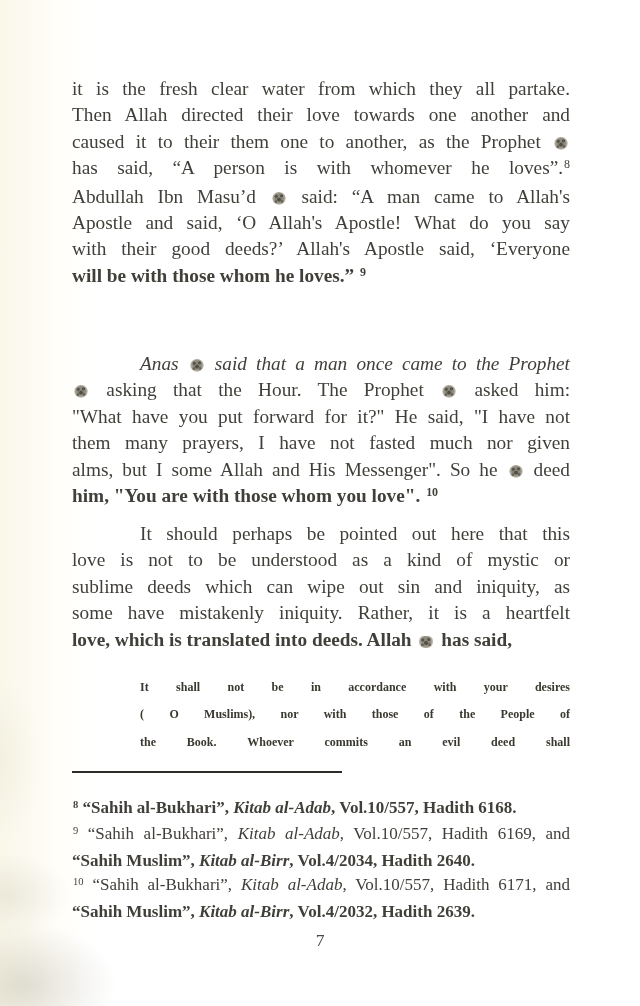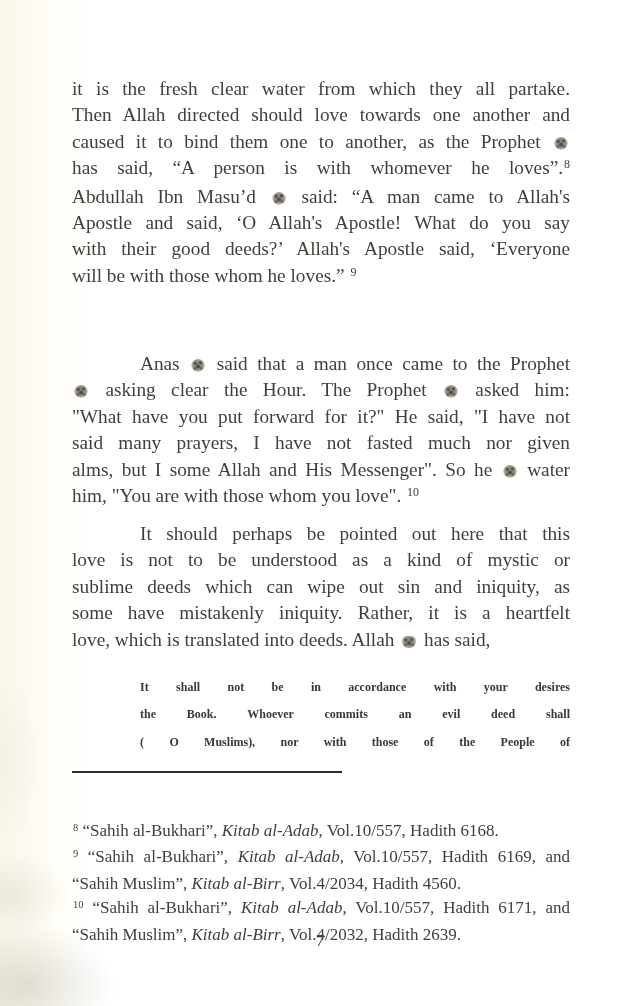--- a/index.html
+++ b/index.html
@@ -16,21 +16,21 @@
       radial-gradient(ellipse 60px 120px at 0px 760px, rgba(200,195,175,0.15), transparent 70%),
       linear-gradient(90deg, #faf8e9 0%, #fcfaf0 4%, #fffef8 9%, #ffffff 14%);
     color:#413f39;
   }
   .text-col { position:absolute; left:72px; top:0; width:498px; height:100%; }
   .block { position:absolute; left:0; width:498px; }
   .para  { font-size:19.3px; line-height:26.4px; }
   .quote { font-size:12px; line-height:27.4px; font-weight:bold; margin-left:0; left:68px; width:430px; color:#3a382f; }
   .fnotes{ font-size:17px;  line-height:24.4px; }
   .line  { text-align:justify; text-align-last:justify; white-space:normal; }
-  .line.noj { text-align-last:left; }
+  .line.noj { text-align-last:left;font-weight:bold; }
   .fnrule { position:absolute; left:0; width:270px; border-top:2px solid #2e2c28; }
   .sup {
     font-size:0.62em; position:relative; top:-0.48em; margin-left:1px; letter-spacing:0;
   }
   .italic { font-style:italic; }
   .honorific {
     display:inline-block; width:14px; height:13px; margin:0 2px; vertical-align:-2px;
     border-radius:50%;
     background:
       radial-gradient(circle at 30% 33%, #55534c 0 1.2px, transparent 1.9px),
@@ -47,57 +47,57 @@
   }
 </style>
 </head>
 <body>
 
 <div class="page">
   <div class="text-col">
 
     <div class="block para" style="top:76px">
         <div class="line"><span>it is the fresh clear water from which they all partake.</span></div>
-        <div class="line"><span>Then Allah directed should love towards one another and</span></div>
-        <div class="line"><span>caused it to bind them one to another, as the Prophet</span> <span class="honorific pbuh"></span> </div>
+        <div class="line"><span>Then Allah directed their love towards one another and</span></div>
+        <div class="line"><span>caused it to their them one to another, as the Prophet</span> <span class="honorific pbuh"></span> </div>
         <div class="line"><span>has said, “A person is with whomever he loves”.</span><span class="sup">8</span></div>
         <div class="line"><span>Abdullah Ibn Masu’d</span> <span class="honorific ra"></span> <span>said: “A man came to Allah's</span></div>
         <div class="line"><span>Apostle and said, ‘O Allah's Apostle! What do you say</span></div>
         <div class="line"><span>with their good deeds?’ Allah's Apostle said, ‘Everyone</span></div>
         <div class="line noj"><span>will be with those whom he loves.” </span><span class="sup">9</span></div>
       </div>
 
     <div class="block para" style="top:351px">
-        <div class="line" style="text-indent: 68px;"><span>Anas</span> <span class="honorific ra"></span> <span>said that a man once came to the Prophet</span></div>
-        <div class="line"><span class="honorific pbuh"></span> <span>asking clear the Hour. The Prophet</span> <span class="honorific pbuh"></span> <span>asked him:</span></div>
+        <div class="line" style="text-indent: 68px; font-style: italic;"><span>Anas</span> <span class="honorific ra"></span> <span>said that a man once came to the Prophet</span></div>
+        <div class="line"><span class="honorific pbuh"></span> <span>asking that the Hour. The Prophet</span> <span class="honorific pbuh"></span> <span>asked him:</span></div>
         <div class="line"><span>"What have you put forward for it?" He said, "I have not</span></div>
-        <div class="line"><span>said many prayers, I have not fasted much nor given</span></div>
-        <div class="line"><span>alms, but I some Allah and His Messenger". So he</span> <span class="honorific pbuh"></span> <span>water</span></div>
+        <div class="line"><span>them many prayers, I have not fasted much nor given</span></div>
+        <div class="line"><span>alms, but I some Allah and His Messenger". So he</span> <span class="honorific pbuh"></span> <span>deed</span></div>
         <div class="line noj"><span>him, "You are with those whom you love". </span><span class="sup">10</span></div>
       </div>
 
     <div class="block para" style="top:521px">
         <div class="line" style="text-indent: 68px;"><span>It should perhaps be pointed out here that this</span></div>
         <div class="line"><span>love is not to be understood as a kind of mystic or</span></div>
         <div class="line"><span>sublime deeds which can wipe out sin and iniquity, as</span></div>
         <div class="line"><span>some have mistakenly iniquity. Rather, it is a heartfelt</span></div>
         <div class="line noj"><span>love, which is translated into deeds. Allah</span> <span class="honorific swt"></span> <span>has said,</span></div>
       </div>
 
     <div class="block quote" style="top:674px">
         <div class="line"><span>It shall not be in accordance with your desires</span></div>
+        <div class="line"><span>( O Muslims), nor with those of the People of</span></div>
         <div class="line"><span>the Book. Whoever commits an evil deed shall</span></div>
-        <div class="line"><span>( O Muslims), nor with those of the People of</span></div>
       </div>
 
     <div class="fnrule" style="top:771px"></div>
 
-    <div class="block fnotes" style="top:819px">
+    <div class="block fnotes" style="top:796px">
         <div class="line noj"><span class="sup">8</span><span> “Sahih al-Bukhari”, </span><span class="italic">Kitab al-Adab</span><span>, Vol.10/557, Hadith 6168.</span></div>
         <div class="line"><span class="sup">9</span><span> “Sahih al-Bukhari”, </span><span class="italic">Kitab al-Adab</span><span>, Vol.10/557, Hadith 6169, and</span></div>
-        <div class="line noj"><span>“Sahih Muslim”, </span><span class="italic">Kitab al-Birr</span><span>, Vol.4/2034, Hadith 4560.</span></div>
+        <div class="line noj"><span>“Sahih Muslim”, </span><span class="italic">Kitab al-Birr</span><span>, Vol.4/2034, Hadith 2640.</span></div>
         <div class="line"><span class="sup">10</span><span> “Sahih al-Bukhari”, </span><span class="italic">Kitab al-Adab</span><span>, Vol.10/557, Hadith 6171, and</span></div>
         <div class="line noj"><span>“Sahih Muslim”, </span><span class="italic">Kitab al-Birr</span><span>, Vol.4/2032, Hadith 2639.</span></div>
       </div>
   </div>
 
   <div class="pageno">7</div>
 </div>
 
 </body></html>

